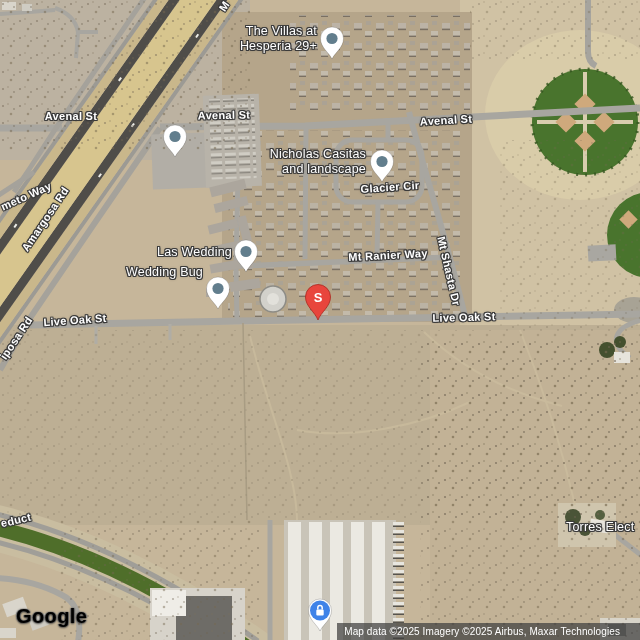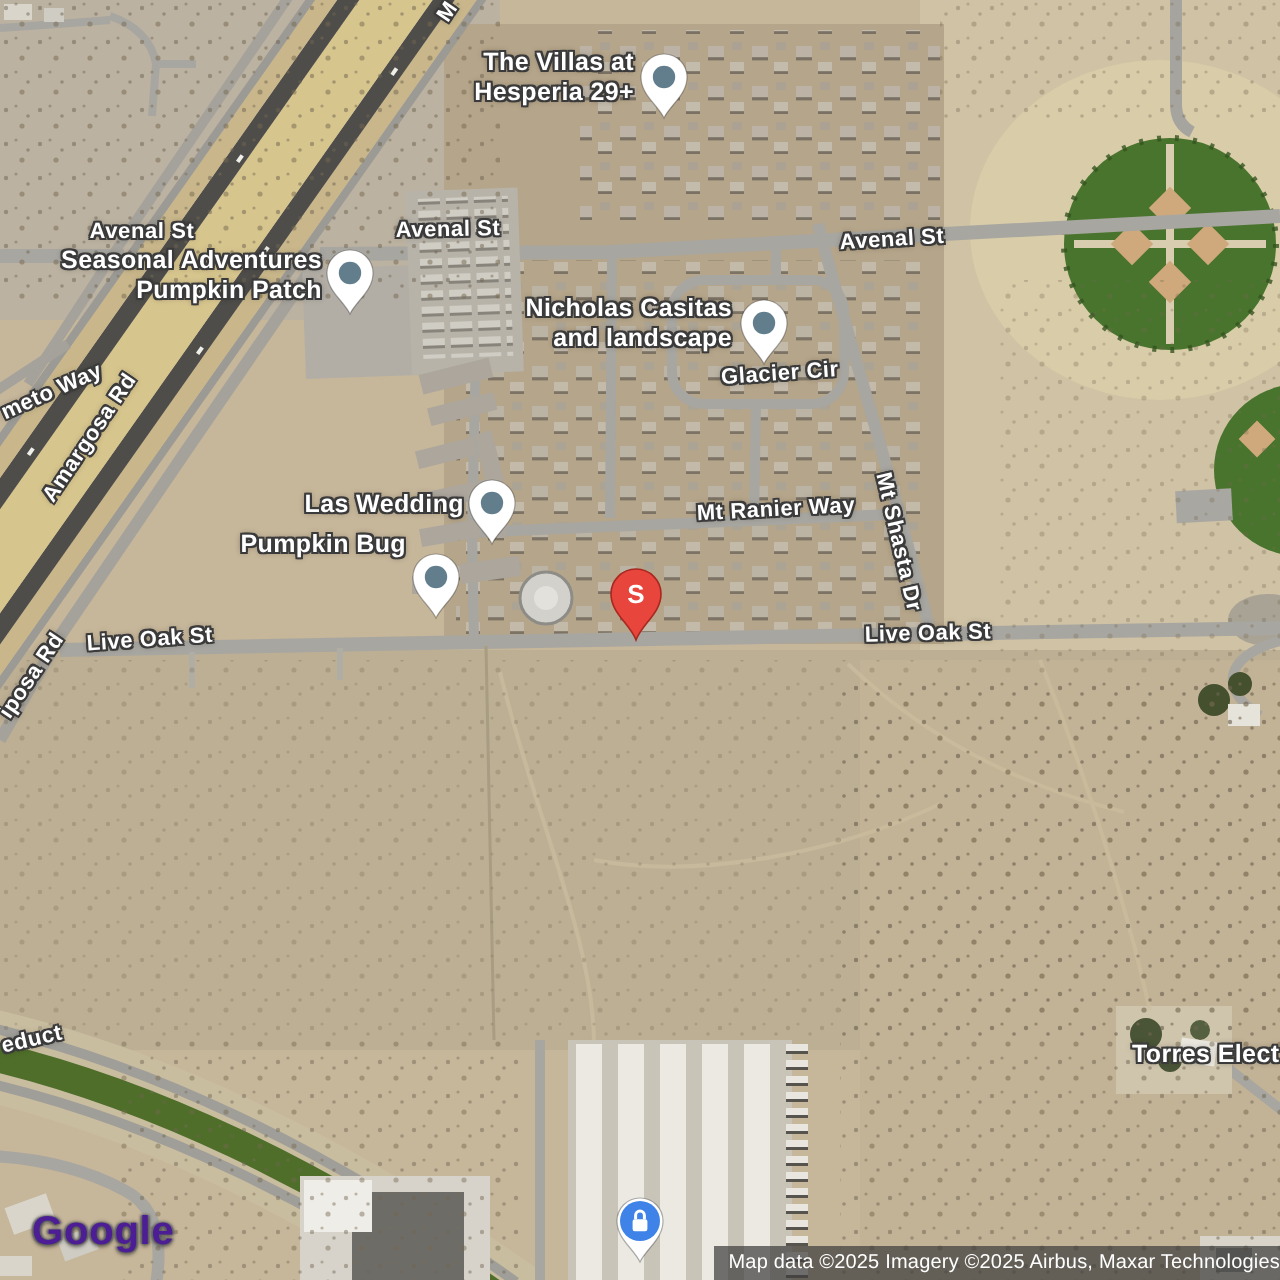--- a/index.html
+++ b/index.html
@@ -5,26 +5,26 @@
   html,body{margin:0;padding:0;background:#222;}
   #stage{position:relative;width:640px;height:640px;overflow:hidden;font-family:"Liberation Sans",sans-serif;background:#c6b69a;}
   #terrain{position:absolute;left:0;top:0;}
   .st, .poi{position:absolute;color:#fff;white-space:nowrap;
     --o:#3b3b3b;
     text-shadow:-1px -1px 0 var(--o),0 -1px 0 var(--o),1px -1px 0 var(--o),
                 -1px 0 0 var(--o),1px 0 0 var(--o),
                 -1px 1px 0 var(--o),0 1px 0 var(--o),1px 1px 0 var(--o),
                 0 0 3px rgba(0,0,0,.55);}
   .st{font-size:11px;font-weight:700;letter-spacing:.3px;transform:translate(-50%,-50%) rotate(var(--r,0deg));}
-  .poi{font-size:12.5px;font-weight:700;letter-spacing:.2px;text-align:right;line-height:1.18;}
+  .poi{font-size:12.5px;font-weight:400;letter-spacing:.2px;text-align:right;line-height:1.18;}
   .poi.left{text-align:right;}
   .pin{position:absolute;}
-  .logo{position:absolute;left:16px;top:605px;font-size:20px;font-weight:700;color:#4c1d95;letter-spacing:.4px;
+  .logo{position:absolute;left:16px;top:605px;font-size:20px;font-weight:700;color:#000000;letter-spacing:.4px;
         text-shadow:0 0 2px #666,0 1px 2px rgba(0,0,0,.55),-1px 0 1px #777,1px 0 1px #777;}
-  .attr{position:absolute;right:0;top:623px;height:17px;line-height:17px;padding:0 0 0 7px;
+  .attr{position:absolute;right:0;top:623px;height:17px;line-height:17px;padding:0 20px 0 7px;
         background:rgba(62,62,62,.72);color:#fff;font-size:10px;letter-spacing:.1px;}
 </style>
 </head>
 <body>
 
 <div id="stage">
 
   <svg id="terrain" width="640" height="640" viewBox="0 0 640 640">
     <defs>
       <pattern id="scrub" width="17" height="17" patternUnits="userSpaceOnUse">
@@ -196,33 +196,29 @@
   <div class="st" style="left:45px;top:219px;--r:-56deg">Amargosa Rd</div>
   <div class="st" style="left:16px;top:338px;--r:-56deg">iposa Rd</div>
   <div class="st" style="left:224px;top:6px;--r:-56deg">M</div>
   <div class="st" style="left:26px;top:196px;--r:-24deg">meto Way</div>
   <div class="st" style="left:16px;top:520px;--r:-13deg">educt</div>
 
   <div class="poi" style="right:323px;top:24px">
     <span>The Villas at</span><br>
     <span>Hesperia 29+</span>
   </div>
-  <div class="poi" style="right:479px;top:123px">
-    <span>Seasonal Adventures</span><br>
-    <span>Pumpkin Patch</span>
-  </div>
   <div class="poi" style="right:274px;top:147px">
     <span>Nicholas Casitas</span><br>
     <span>and landscape</span>
   </div>
   <div class="poi" style="right:408px;top:245px">
     <span>Las Wedding</span>
   </div>
   <div class="poi" style="right:437px;top:265px">
-    <span>Pumpkin Bug</span><br>
+    <span>Wedding Bug</span><br>
   </div>
   <div class="poi left" style="left:566px;top:520px">
     <span>Torres Elect</span>
   </div>
 
   <svg class="pin" style="left:319px;top:26px" width="26" height="34" viewBox="0 0 26 34">
     <path d="M13 33 C10 26.5 1.5 21.5 1.5 12.5 a11.5 11.5 0 1 1 23 0 C24.5 21.5 16 26.5 13 33 Z" fill="#fff" stroke="rgba(0,0,0,.3)" stroke-width=".6"></path>
     <circle cx="13" cy="12.5" r="5.6" fill="#627e8d"></circle>
   </svg>
   <svg class="pin" style="left:162px;top:124px" width="26" height="34" viewBox="0 0 26 34">

